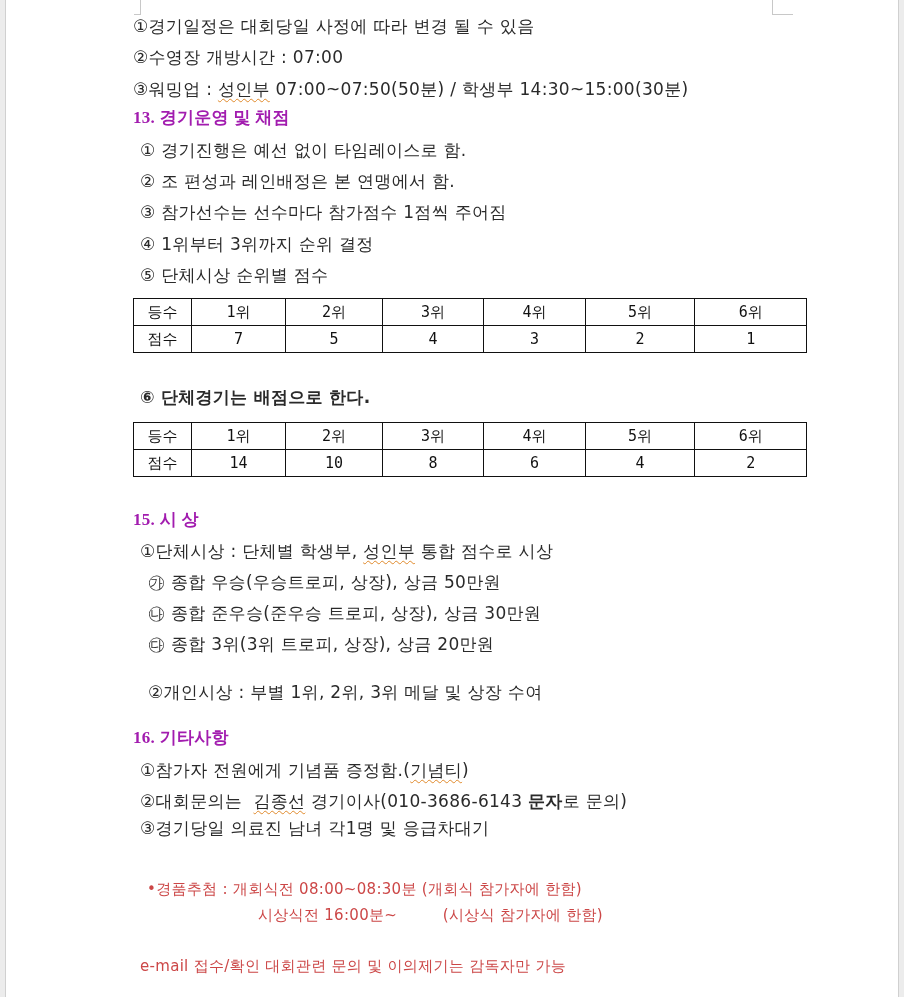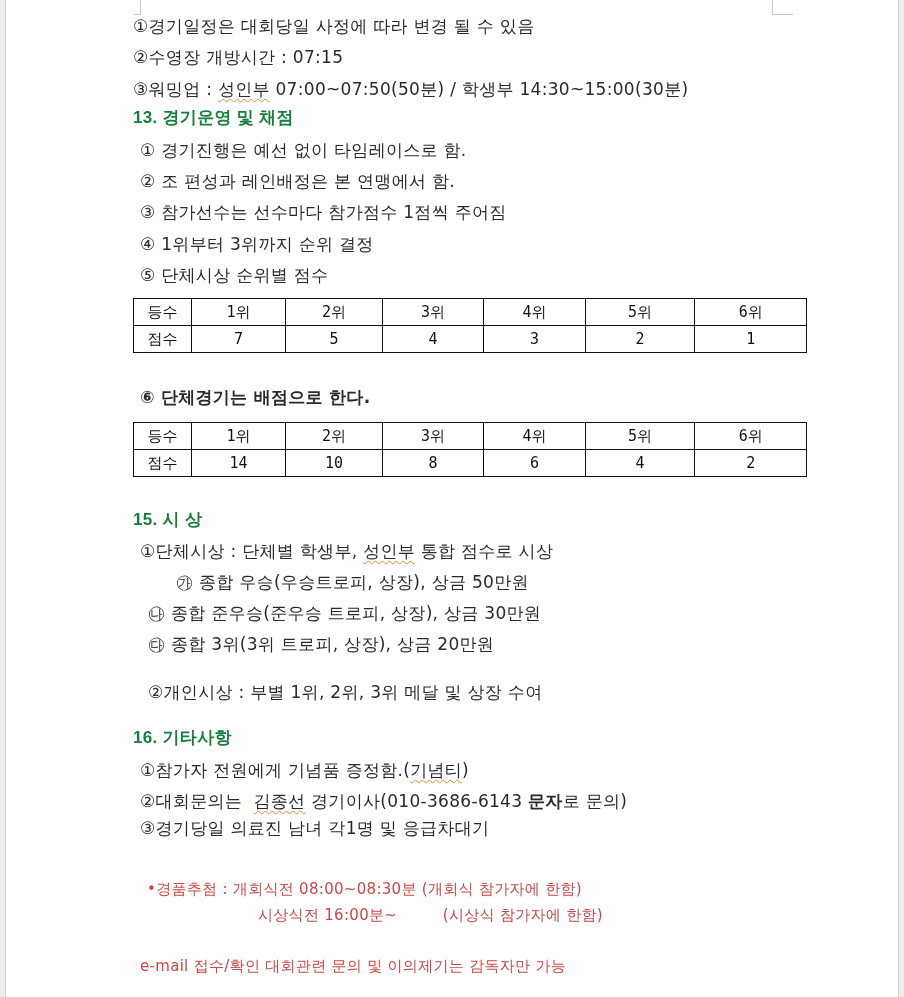--- a/index.html
+++ b/index.html
@@ -13,23 +13,23 @@
   .page {
     position: absolute; left: 5px; top: 0; width: 892px; height: 997px;
     background: #ffffff;
     border-left: 1px solid #d0d0d0; border-right: 1px solid #d0d0d0;
   }
   .corner { position: absolute; border-color: #c8c8c8; border-style: solid; border-width: 0; }
   .corner.tl { left: 128px; top: 0; width: 6px; height: 14px; border-right-width: 1px; border-bottom-width: 1px; }
   .corner.tr { left: 766px; top: 0; width: 20px; height: 14px; border-left-width: 1px; border-bottom-width: 1px; }
 
   .line { position: absolute; left: 133px; font-size: 17px; line-height: 22px; white-space: pre; color: #2a2a2a; letter-spacing: 0.3px; }
-  .heading { font-family: Liberation Sans, sans-serif; font-weight: bold; font-size: 17px; color: #15803d; }
+  .heading { font-family: Liberation Serif, serif; font-weight: bold; font-size: 17px; color: #a21caf; }
   .ind1 { left: 140px; }
-  .ind2 { left: 176px; }
+  .ind2 { left: 148px; }
   .ind3 { left: 148px; }
   .spell { text-decoration: underline wavy #e08a2c; text-decoration-thickness: 1px; text-underline-offset: 3px; }
   .bold { font-weight: bold; }
 
   table.score {
     position: absolute; left: 133px; width: 674px;
     border-collapse: collapse;
     font-family: "DejaVu Sans Mono", "Liberation Mono", monospace;
     font-size: 15px; color: #111;
   }
@@ -49,21 +49,21 @@
 </style>
 </head>
 <body>
 
 <div class="page">
   <div class="corner tl"></div>
   <div class="corner tr"></div>
 </div>
 
 <div class="line" style="top:15px;">①경기일정은 대회당일 사정에 따라 변경 될 수 있음</div>
-<div class="line" style="top:46px;">②수영장 개방시간 : 07:15</div>
+<div class="line" style="top:46px;">②수영장 개방시간 : 07:00</div>
 <div class="line" style="top:78px;"><span>③워밍업 : </span><span class="spell">성인부</span><span> 07:00~07:50(50분) / 학생부 14:30~15:00(30분)</span></div>
 
 <div class="line heading" style="top:107px;">13. 경기운영 및 채점</div>
 <div class="line ind1" style="top:139px;">① 경기진행은 예선 없이 타임레이스로 함.</div>
 <div class="line ind1" style="top:170px;">② 조 편성과 레인배정은 본 연맹에서 함.</div>
 <div class="line ind1" style="top:201px;">③ 참가선수는 선수마다 참가점수 1점씩 주어짐</div>
 <div class="line ind1" style="top:233px;">④ 1위부터 3위까지 순위 결정</div>
 <div class="line ind1" style="top:264px;">⑤ 단체시상 순위별 점수</div>
 
 <table class="score" style="top:298px;">

